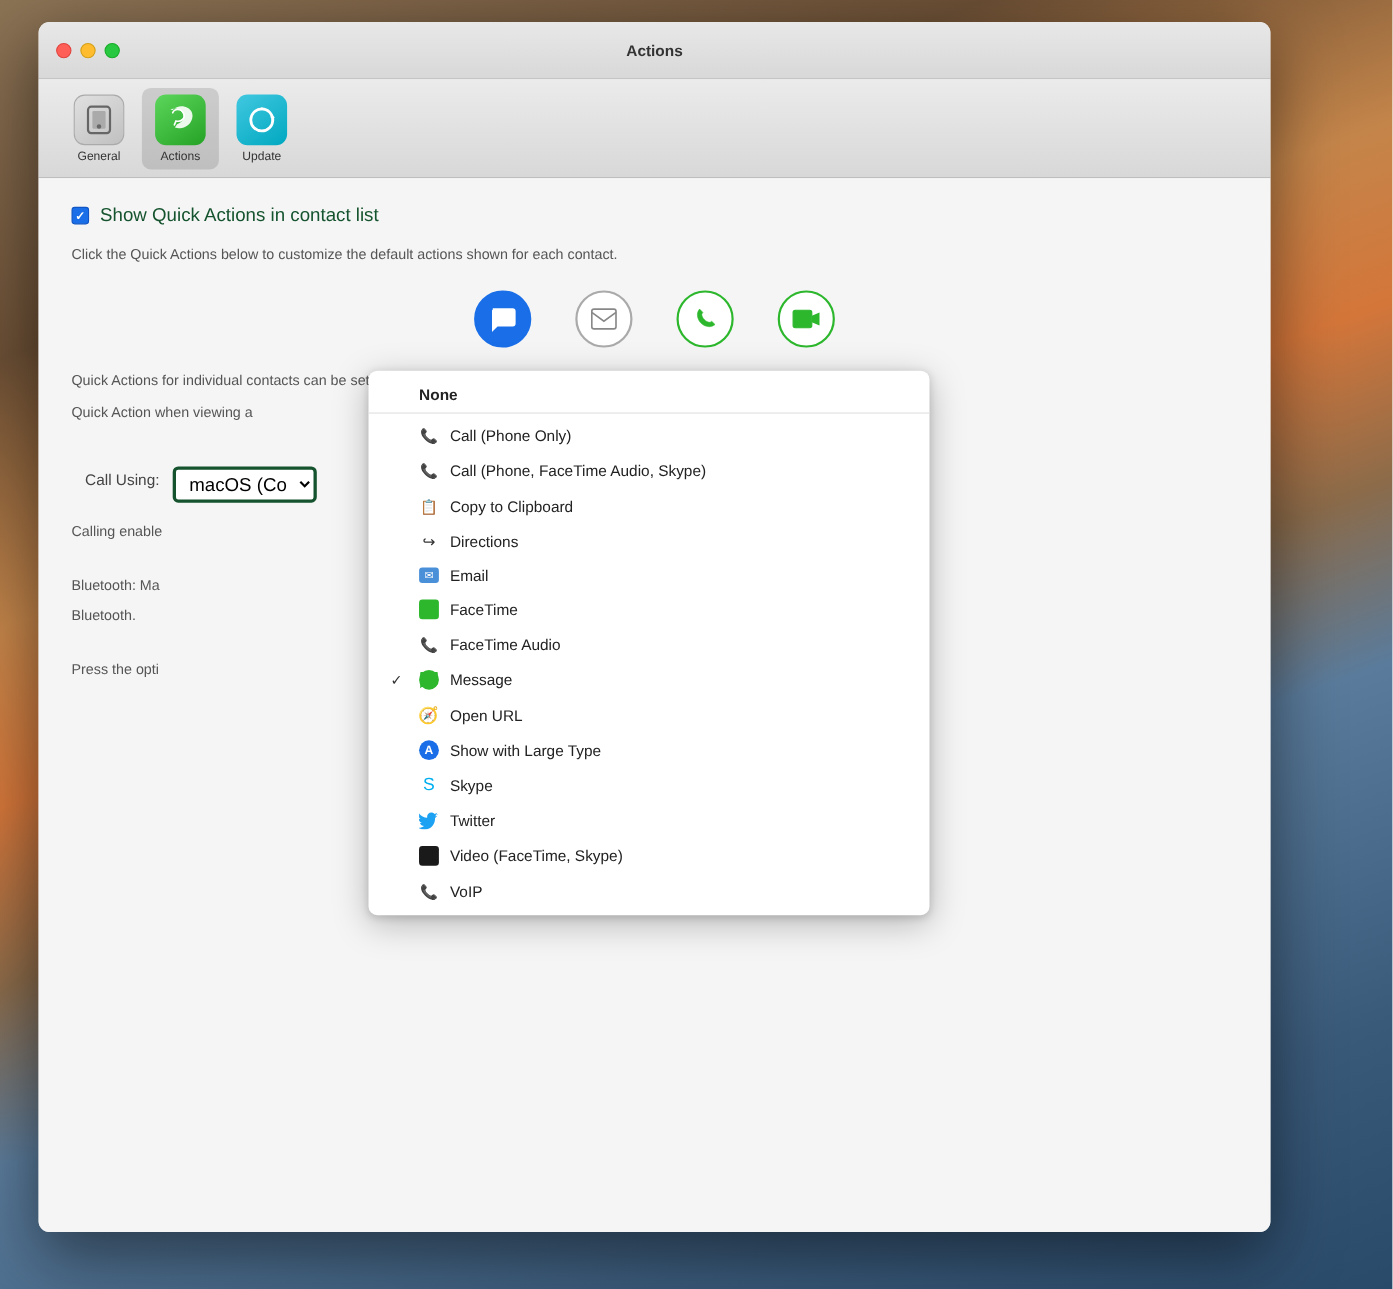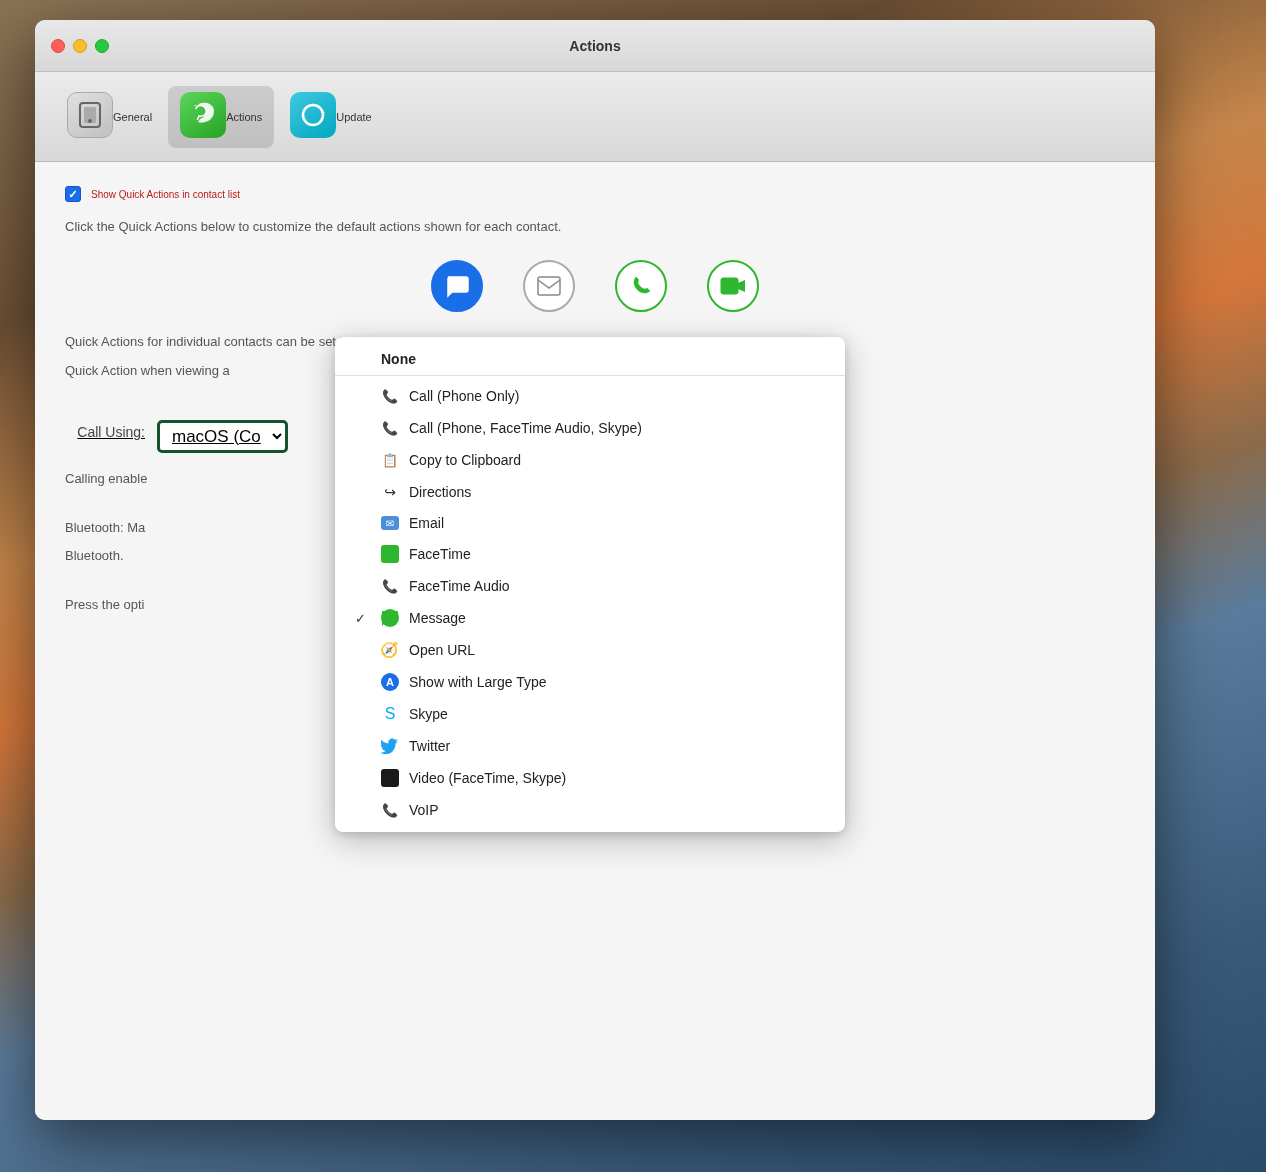--- a/index.html
+++ b/index.html
@@ -90,21 +90,21 @@
       border-bottom: 1px solid #b8b8b8;
       display: flex;
       align-items: center;
       padding: 8px 20px;
       gap: 4px;
       flex-shrink: 0;
     }
 
     .toolbar-item {
       display: flex;
-      flex-direction: row;
+      flex-direction: column;
       align-items: center;
       padding: 6px 12px;
       border-radius: 8px;
       cursor: pointer;
       min-width: 70px;
     }
 
     .toolbar-item.active {
       background: rgba(0,0,0,0.12);
     }
@@ -146,22 +146,22 @@
       background: #f5f5f5;
       position: relative;
       overflow: hidden;
     }
 
     .checkbox-row {
       display: flex;
       align-items: center;
       gap: 10px;
       margin-bottom: 12px;
-      font-size: 10px;
-      color: #b91c1c;
+      font-size: 17px;
+      color: #14532d;
     }
 
     .checkbox {
       width: 16px;
       height: 16px;
       border-radius: 3px;
       background: #1a6fe8;
       border: 1px solid #1155c4;
       display: flex;
       align-items: center;
@@ -233,21 +233,20 @@
     
     .bg-content {
       margin-top: 20px;
     }
 
     .form-row {
       display: flex;
       align-items: flex-start;
       gap: 12px;
       margin-bottom: 16px;
-      text-decoration: underline;
     }
 
     .form-label {
       font-size: 14px;
       color: #444;
       white-space: nowrap;
       padding-top: 4px;
       min-width: 80px;
       text-align: right;
     }

